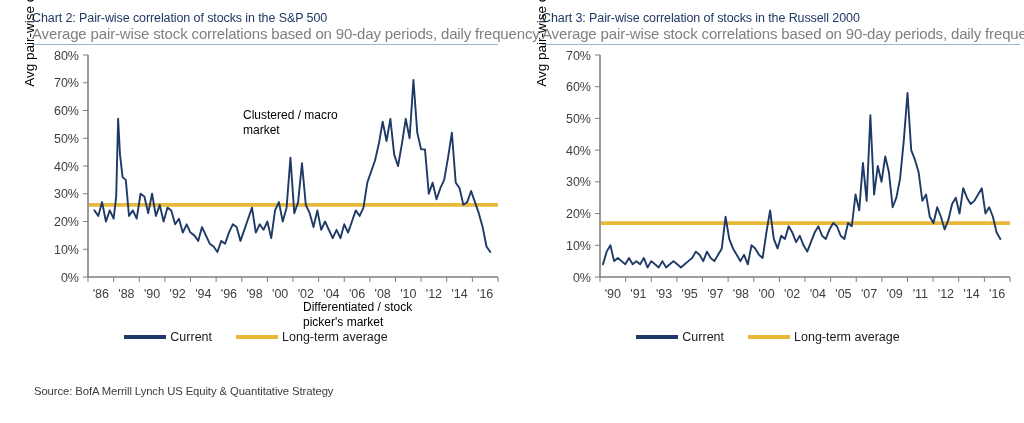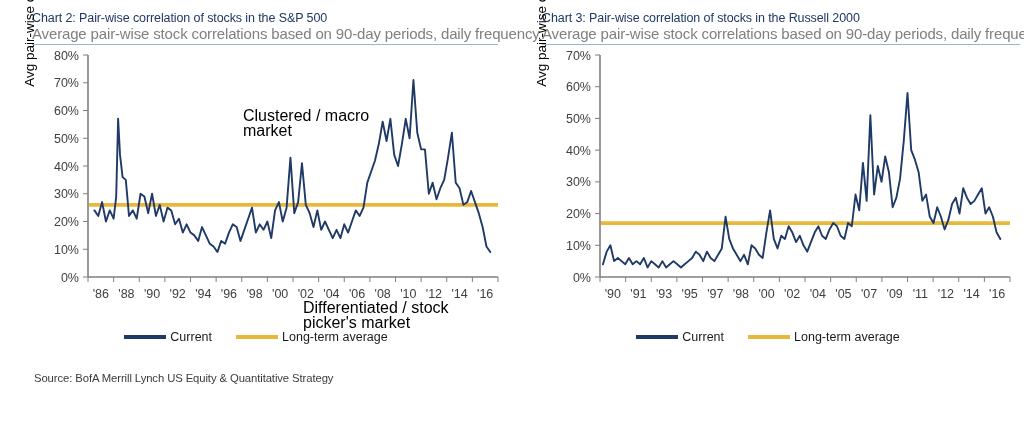--- a/index.html
+++ b/index.html
@@ -56,21 +56,21 @@
     transform: rotate(-90deg);
     transform-origin: left top;
     font-size: 13.5px;
     color: #000;
     text-align: center;
     white-space: nowrap;
   }
   .panel.right .axis-title { left: 540px; }
   .annot {
     position: absolute;
-    font-size: 16px;
+    font-size: 12px;
     color: #000;
     line-height: 15px;
     white-space: pre-line;
   }
   .annot-macro { left: 243px; top: 63px; }
   .annot-picker { left: 303px; top: 255px; }
   svg { display: block; }
   .tick-lbl {
     font-size: 12.5px;
     fill: #404040;
@@ -90,21 +90,21 @@
     justify-content: center;
     gap: 24px;
     align-items: center;
     font-size: 12.5px;
     color: #1b1b1b;
   }
   .legend-item { display: flex; align-items: center; gap: 4px; }
   .legend-swatch { display: inline-block; width: 42px; height: 4px; }
   .footer {
     position: absolute;
-    top: 370px;
+    top: 383px;
     left: 34px;
     font-size: 11.3px;
     color: #3b3b3b;
     line-height: 16px;
     letter-spacing: -0.1px;
   }
   .footer div { white-space: nowrap; }
 </style>
 </head>
 <body>

